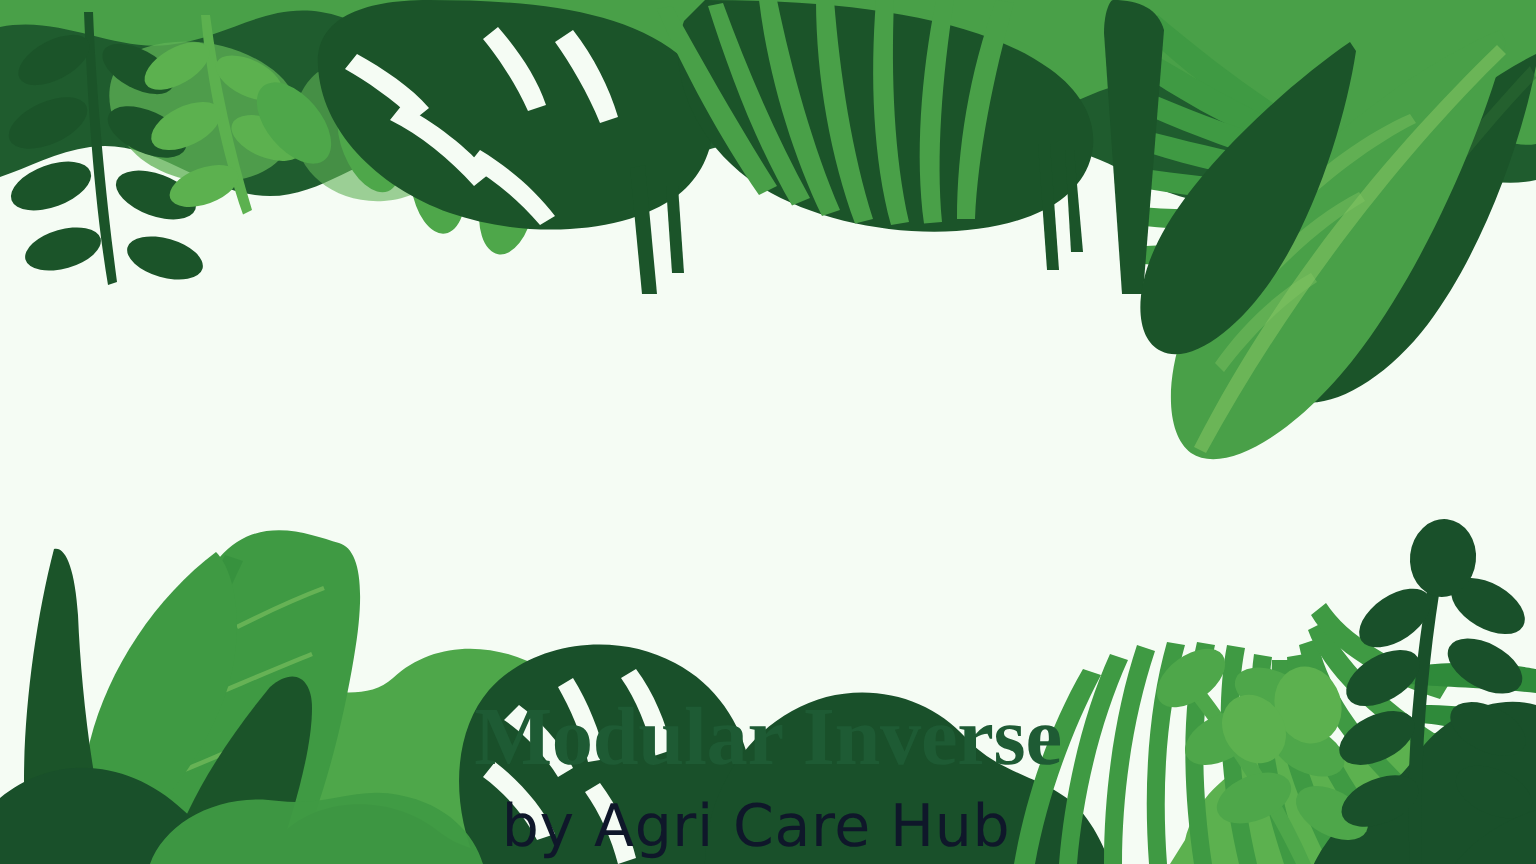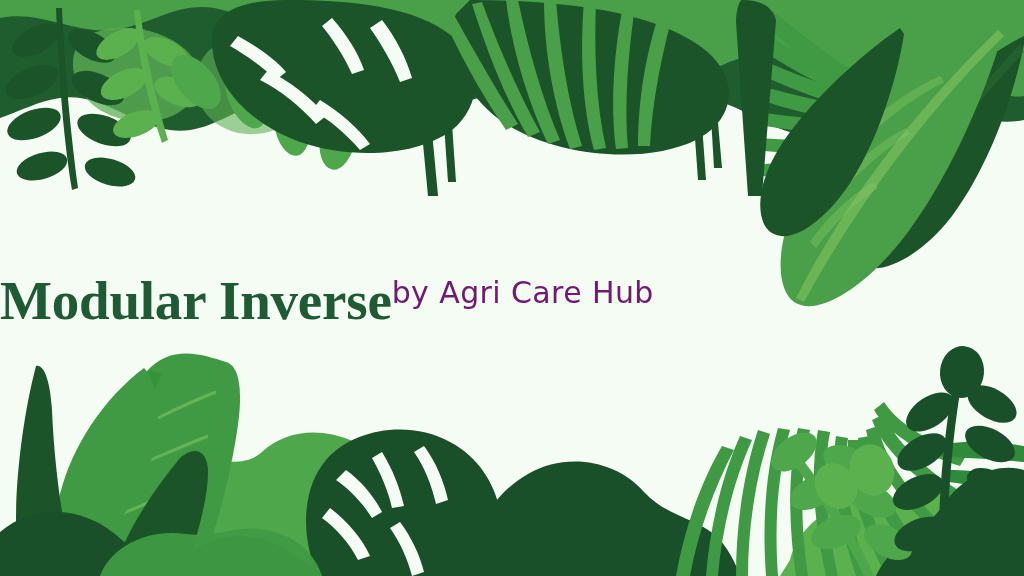--- a/index.html
+++ b/index.html
@@ -22,44 +22,45 @@
     height: 576px;
     display: block;
   }
   #title-block {
     position: absolute;
     left: 0;
     top: 0;
     width: 1024px;
     height: 576px;
     display: flex;
+    flex-direction: column;
     align-items: center;
-    justify-content: flex-start;
+    justify-content: flex-end;
     text-align: center;
     pointer-events: none;
   }
   .title-line {
     font-family: "Liberation Serif", "DejaVu Serif", serif;
     font-weight: bold;
     font-size: 55px;
     line-height: 1.06;
     letter-spacing: -0.2px;
     color: #1e5b34;
     margin: 0;
     white-space: nowrap;
   }
   #title-wrap {
     margin-top: 26px;
   }
   #subtitle {
     font-family: "DejaVu Sans", "Liberation Sans", sans-serif;
     font-weight: 400;
-    font-size: 30px;
+    font-size: 39px;
     line-height: 1.2;
-    color: #701a75;
+    color: #0f172a;
     margin: 9px 16px 0 0;
     letter-spacing: 0.4px;
     white-space: nowrap;
   }
 </style>
 </head>
 <body>
 
 <div id="canvas">
 

